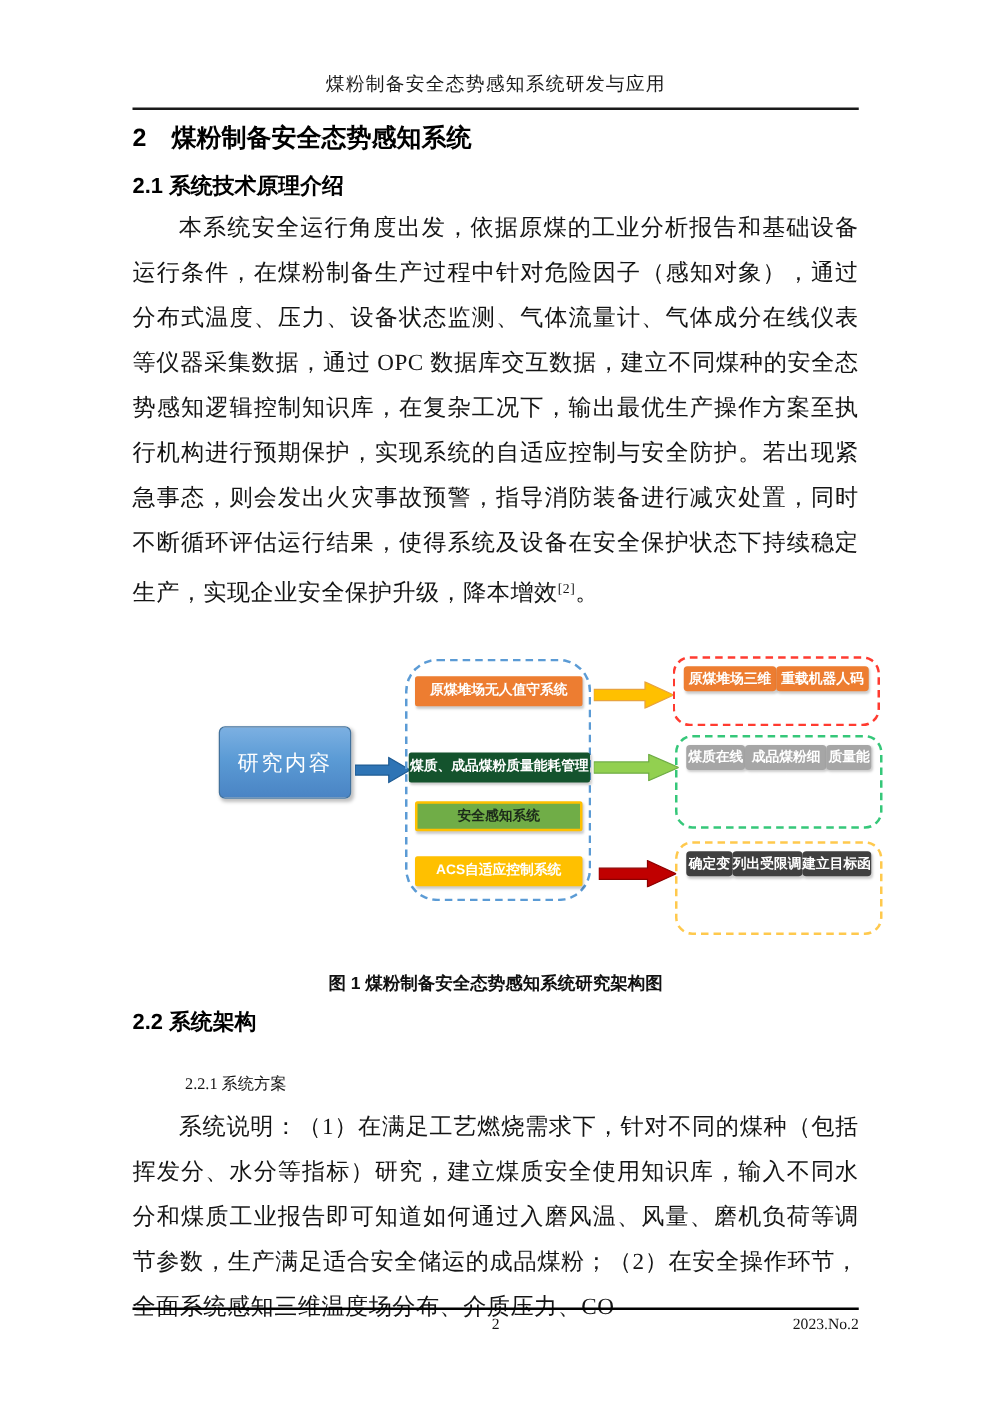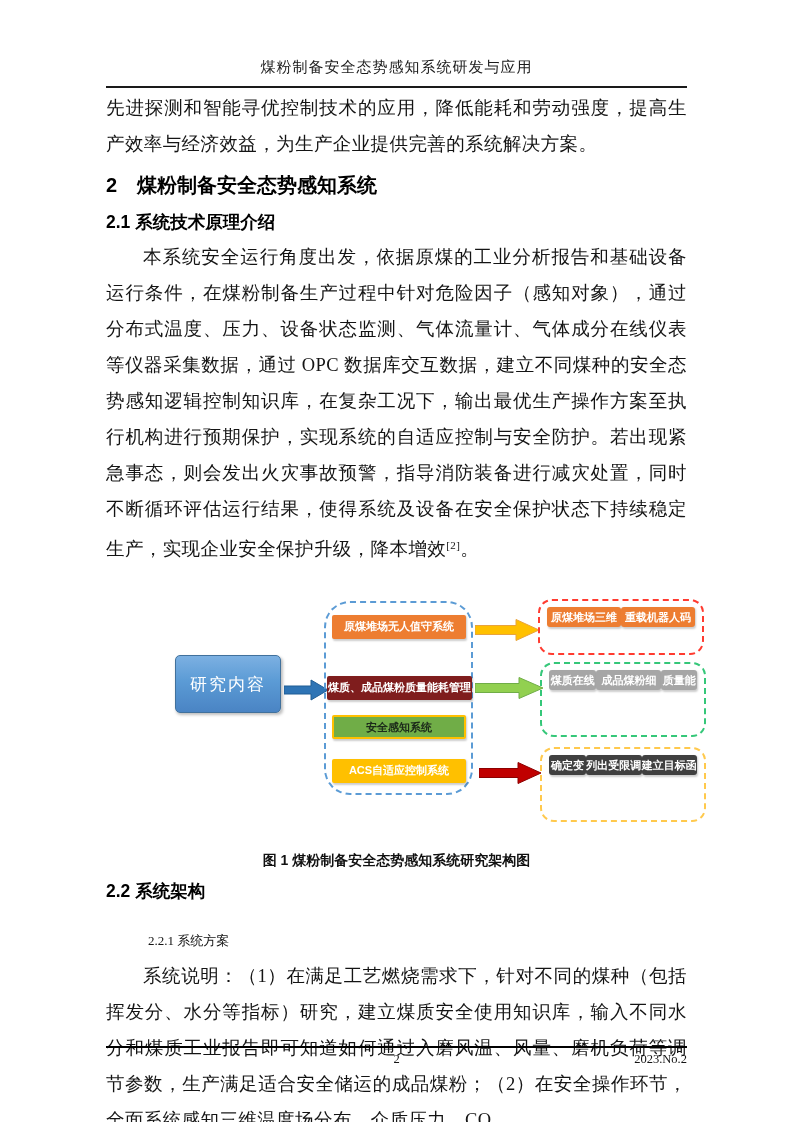--- a/index.html
+++ b/index.html
@@ -96,21 +96,21 @@
   }
   .mid-box {
     height: 24px; line-height: 22px;
     text-align: center;
     font-size: 11px; font-weight: bold;
     color: #fff;
     border-radius: 2px;
     box-shadow: 1px 1.5px 2px rgba(0,0,0,0.2);
   }
   .mid-1 { left: 164px; top: 16px;  width: 134px; background: #ed7d31; }
-  .mid-2 { left: 159px; top: 77px;  width: 145px; background: #7f1d1d; }
+  .mid-2 { left: 159px; top: 77px;  width: 145px; background: #14532d; }
   .mid-3 { left: 164px; top: 116px; width: 134px; background: #70ad47; border: 2px solid #ffc000; color: #1c2b1a; line-height: 20px; }
   .mid-4 { left: 164px; top: 160px; width: 134px; background: #ffc000; }
 
   .group {
     border-radius: 14px;
     padding: 6px 7px;
     display: flex; flex-direction: row; justify-content: space-between;
   }
   .group-1 { left: 370px; top: 0px;   width: 166px; height: 56px; border: 2px dashed #ff3b30; }
   .group-2 { left: 372px; top: 63px;  width: 166px; height: 75px; border: 2px dashed #35c779; }
@@ -162,21 +162,20 @@
 </style>
 </head>
 <body>
 
 <div class="page">
   <div class="content">
 
     <div class="running-head">煤粉制备安全态势感知系统研发与应用</div>
     <hr class="header-rule">
 
-    <p class="body-para">先进探测和智能寻优控制技术的应用，降低能耗和劳动强度，提高生产效率与经济效益，为生产企业提供完善的系统解决方案。</p>
 
     <div class="h1">2　煤粉制备安全态势感知系统</div>
     <div class="h2">2.1 系统技术原理介绍</div>
 
     <p class="body-para indent"><span>本系统安全运行角度出发，依据原煤的工业分析报告和基础设备运行条件，在煤粉制备生产过程中针对危险因子（感知对象），通过分布式温度、压力、设备状态监测、气体流量计、气体成分在线仪表等仪器采集数据，通过 OPC 数据库交互数据，建立不同煤种的安全态势感知逻辑控制知识库，在复杂工况下，输出最优生产操作方案至执行机构进行预期保护，实现系统的自适应控制与安全防护。若出现紧急事态，则会发出火灾事故预警，指导消防装备进行减灾处置，同时不断循环评估运行结果，使得系统及设备在安全保护状态下持续稳定生产，实现企业安全保护升级，降本增效</span><sup class="ref">[2]</sup><span>。</span></p>
 
     <div class="figure-wrap">
       <div class="diagram">
 
         <div class="dg-abs root-box">研究内容</div>

